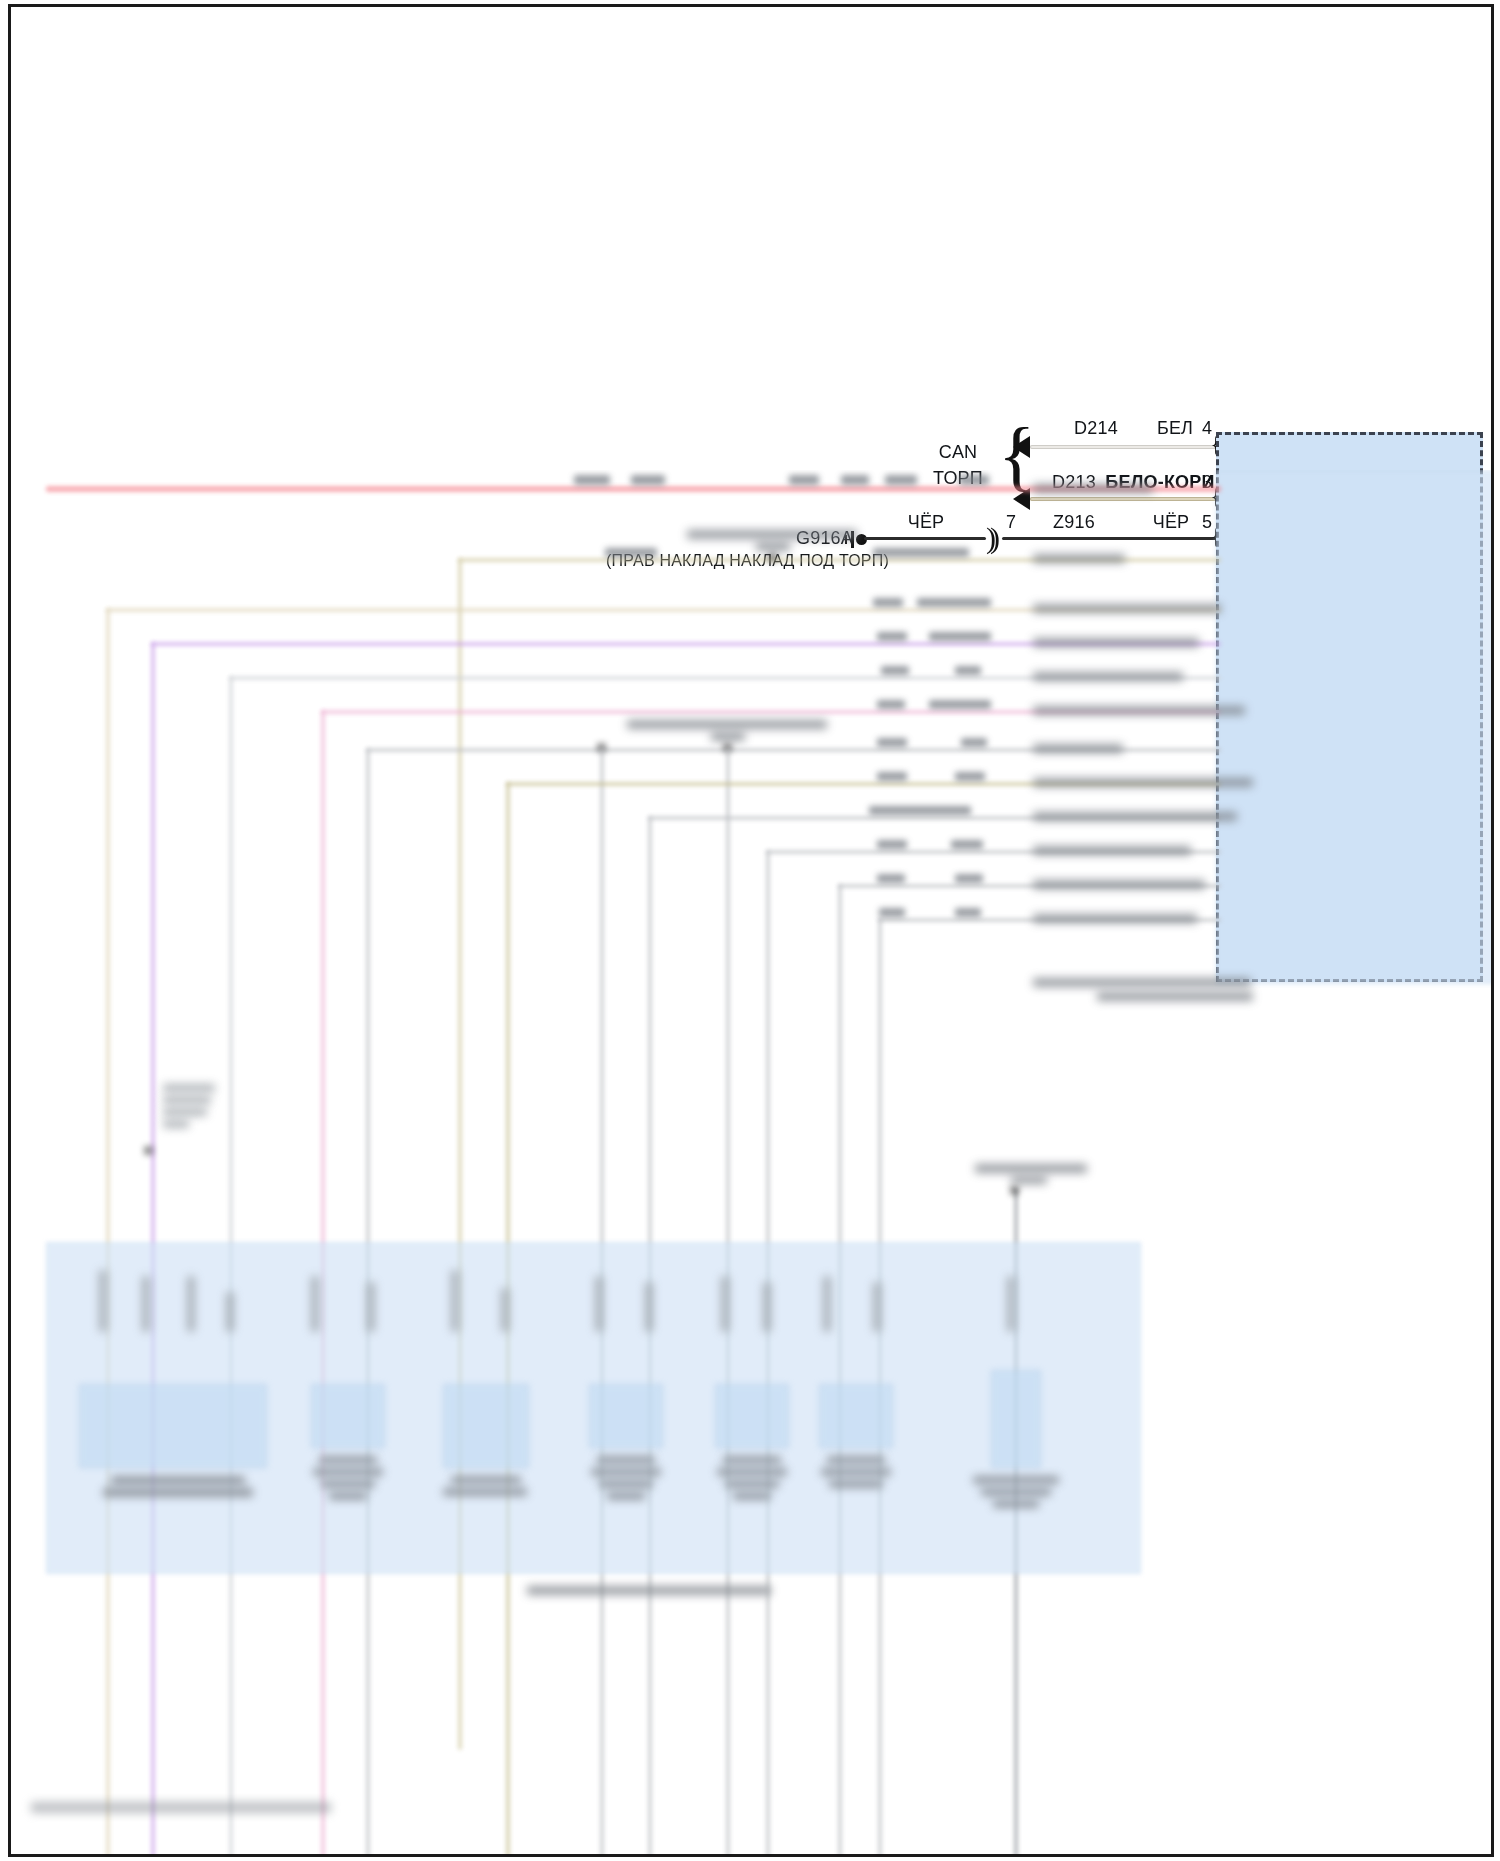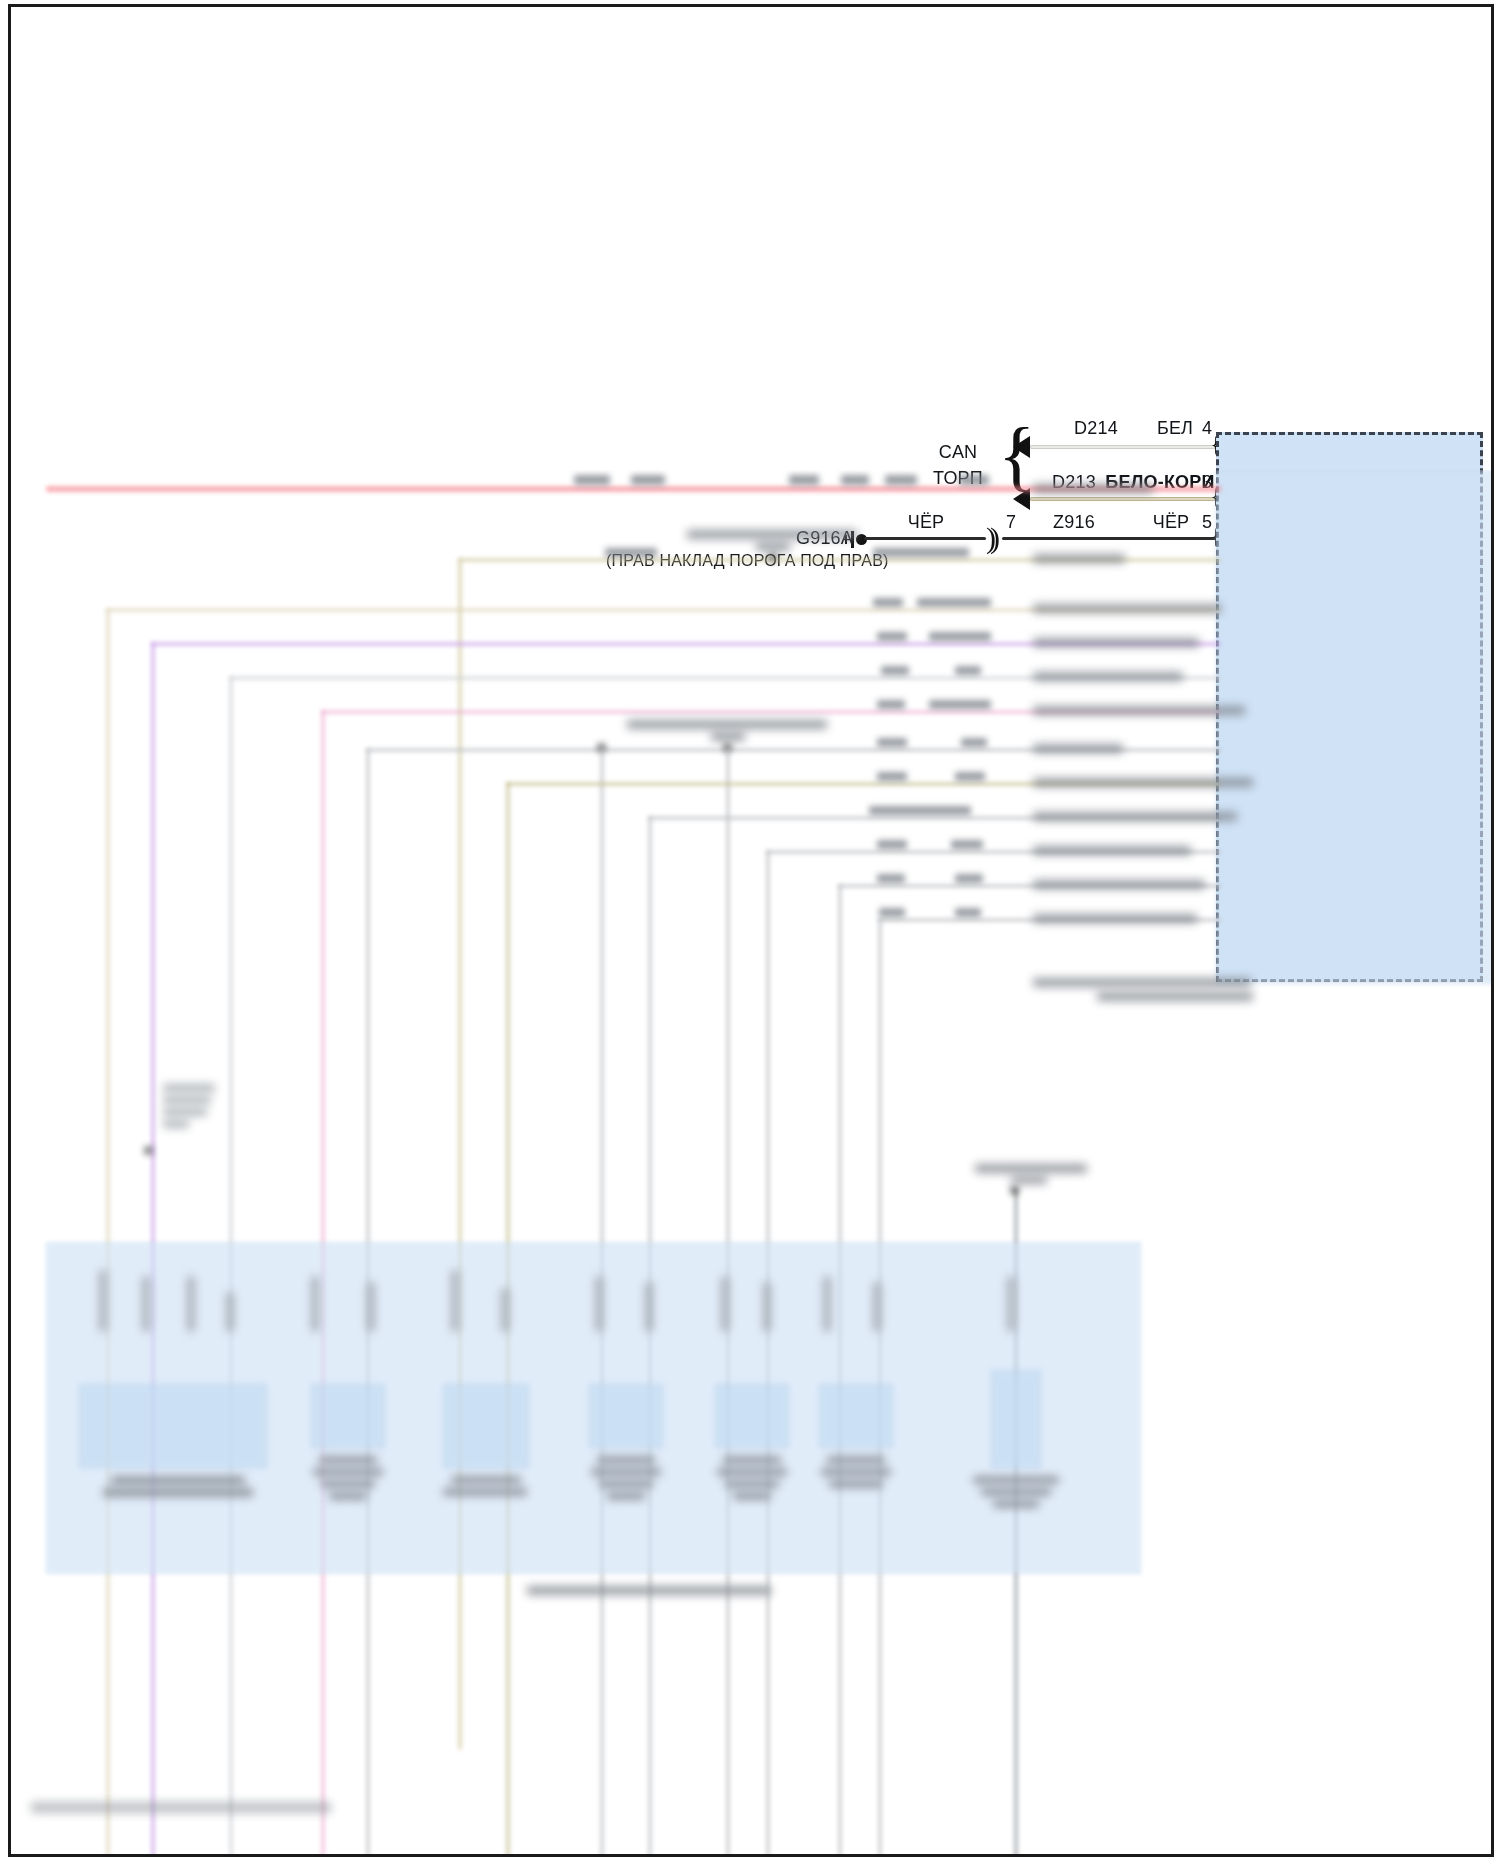--- a/index.html
+++ b/index.html
@@ -207,21 +207,21 @@
 
   <div class="arrow-l" style="left:1013px; top:488px;"></div>
   <div class="wire wire-beige" style="left:1030px; top:497px; width:190px;"></div>
   <div class="lbl" style="left:1034px; top:472px; width:80px; text-align:center;">D213</div>
   <div class="lbl" style="left:1100px; top:472px; width:120px; text-align:center;font-weight:bold;">БЕЛО-КОРИ</div>
   <div class="pin-num" style="left:1182px; top:472px; width:30px; text-align:right;">3</div>
   <div class="pin-brace" style="left:1210px; top:481px;">{</div>
   <div class="pin-name" style="left:1232px; top:490px;">CAN IHS (+)</div>
 
   <div class="lbl" style="left:796px; top:528px;">G916A</div>
-  <div class="lbl sm" style="left:606px; top:552px;">(ПРАВ НАКЛАД ПОРОГА ПОД ПРАВ)</div>
+  <div class="lbl sm" style="left:606px; top:552px;">(ПРАВ НАКЛАД НАКЛАД ПОД ТОРП)</div>
 
   <div class="gnd-tick" style="left:845px; top:535px;"></div>
   <div class="gnd-bar" style="left:851px; top:531px;"></div>
   <div class="gnd-dot" style="left:856px; top:534px;"></div>
 
   <div class="wire wire-black" style="left:864px; top:537px; width:122px; height:3px;"></div>
   <div class="lbl" style="left:886px; top:512px; width:80px; text-align:center;">ЧЁР</div>
 
   <div class="conn-split" style="left:986px; top:521px;">))</div>
   <div class="pin-num" style="left:1006px; top:512px;">7</div>

